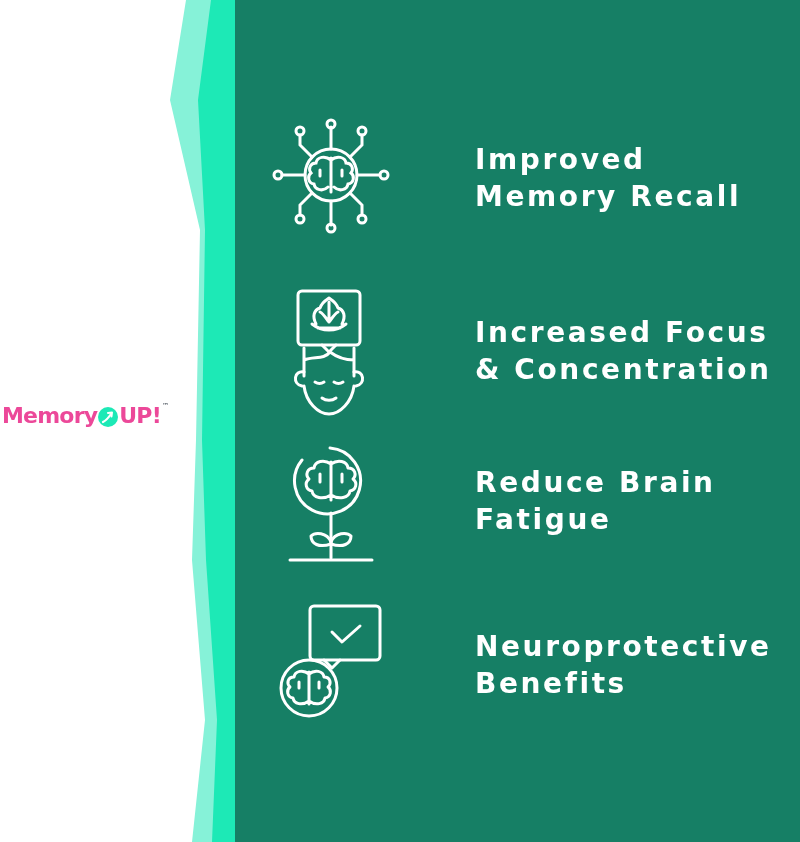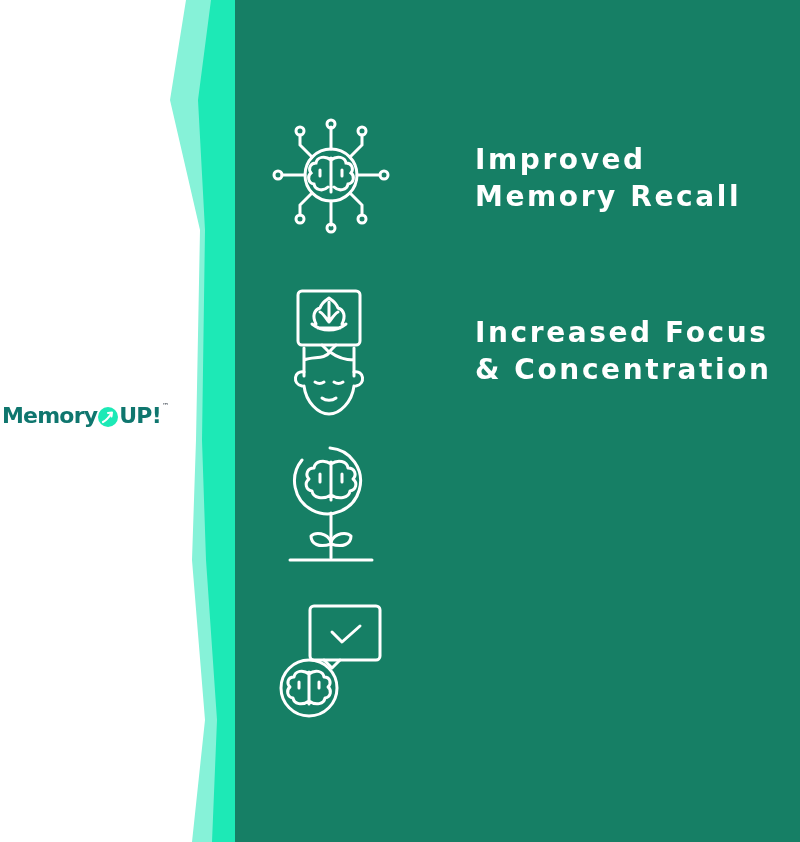--- a/index.html
+++ b/index.html
@@ -1,19 +1,19 @@
 <!DOCTYPE html>
 <html><head>
   <meta charset="utf-8">
   <style>
     html, body { margin: 0; padding: 0; }
     body { width: 800px; height: 842px; position: relative; overflow: hidden; background: #ffffff; font-family: "DejaVu Sans", sans-serif; }
     .bands { position: absolute; left: 0; top: 0; width: 800px; height: 842px; }
     .logo { position: absolute; left: 2px; top: 398px; height: 36px; display: flex; align-items: center; }
-    .logo-text { font-family: "DejaVu Sans", sans-serif; font-weight: bold; font-size: 22px; color: #0f766e; letter-spacing: -0.8px; line-height: 1; }
+    .logo-text { font-family: "DejaVu Sans", sans-serif; font-weight: bold; font-size: 22px; color: #ec4899; letter-spacing: -0.8px; line-height: 1; }
     .logo-badge { width: 20px; height: 20px; border-radius: 50%; background: #1de9b6; display: inline-block; margin: 2px 1px 0 1px; position: relative; }
     .logo-badge svg { position: absolute; left: 0; top: 0; }
     .logo-tm { font-size: 7px; color: #1b2633; align-self: flex-start; margin-top: 4px; margin-left: 1px; font-family: "DejaVu Sans", sans-serif; }
     .benefit { position: absolute; left: 260px; width: 540px; height: 150px; }
     .benefit .icon { position: absolute; left: 0; top: 0; width: 130px; height: 140px; }
     .benefit .label { position: absolute; left: 167px; color: #ffffff; font-family: "DejaVu Sans", sans-serif; font-size: 28px; letter-spacing: 2.6px; line-height: 37px; white-space: pre; font-weight: bold; margin-left: 48px; }
   </style>
 </head>
 <body>
 
@@ -70,23 +70,27 @@
 
 <div class="benefit" style="top:440px;">
   <svg class="icon" viewBox="0 0 130 140" fill="none" stroke="#fff" stroke-width="3" stroke-linecap="round" stroke-linejoin="round">
     <path d="M70 8 a33 33 0 1 1 -28 12"></path>
     <path d="M71 22 v38 M71 24 c-7-5-16-3-17 4 c-7 0-9 7-5 11 c-5 4-3 11 3 12 c1 7 11 9 19 4 M71 24 c7-5 16-3 17 4 c7 0 9 7 5 11 c5 4 3 11-3 12 c-1 7-11 9-19 4 M60 34 v8 M82 34 v8"></path>
     <path d="M71 73 V118"></path>
     <path d="M71 102 c-4-10-16-10-20-6 c0 8 8 12 20 8"></path>
     <path d="M71 102 c4-10 16-10 20-6 c0 8-8 12-20 8"></path>
     <path d="M30 120 H112"></path>
   </svg>
+  <div class="label" style="top:24px;"><span>Reduce Brain</span>
+<span>Fatigue</span></div>
 </div>
 
 <div class="benefit" style="top:600px;">
   <svg class="icon" viewBox="0 0 130 140" fill="none" stroke="#fff" stroke-width="3" stroke-linecap="round" stroke-linejoin="round">
     <rect x="50" y="6" width="70" height="54" rx="4"></rect>
     <path d="M64 60 L72 68 L80 60"></path>
     <path d="M72 32 l10 10 l18 -16"></path>
     <circle cx="49" cy="88" r="28"></circle>
     <path d="M49 72 v32 M49 74 c-6-5-14-3-15 3 c-6 0-8 6-4 10 c-4 3-3 10 3 11 c1 6 9 8 16 3 M49 74 c6-5 14-3 15 3 c6 0 8 6 4 10 c4 3 3 10-3 11 c-1 6-9 8-16 3 M39 82 v6 M59 82 v6"></path>
   </svg>
+  <div class="label" style="top:28px;"><span>Neuroprotective</span>
+<span>Benefits</span></div>
 </div>
 
 </body></html>

